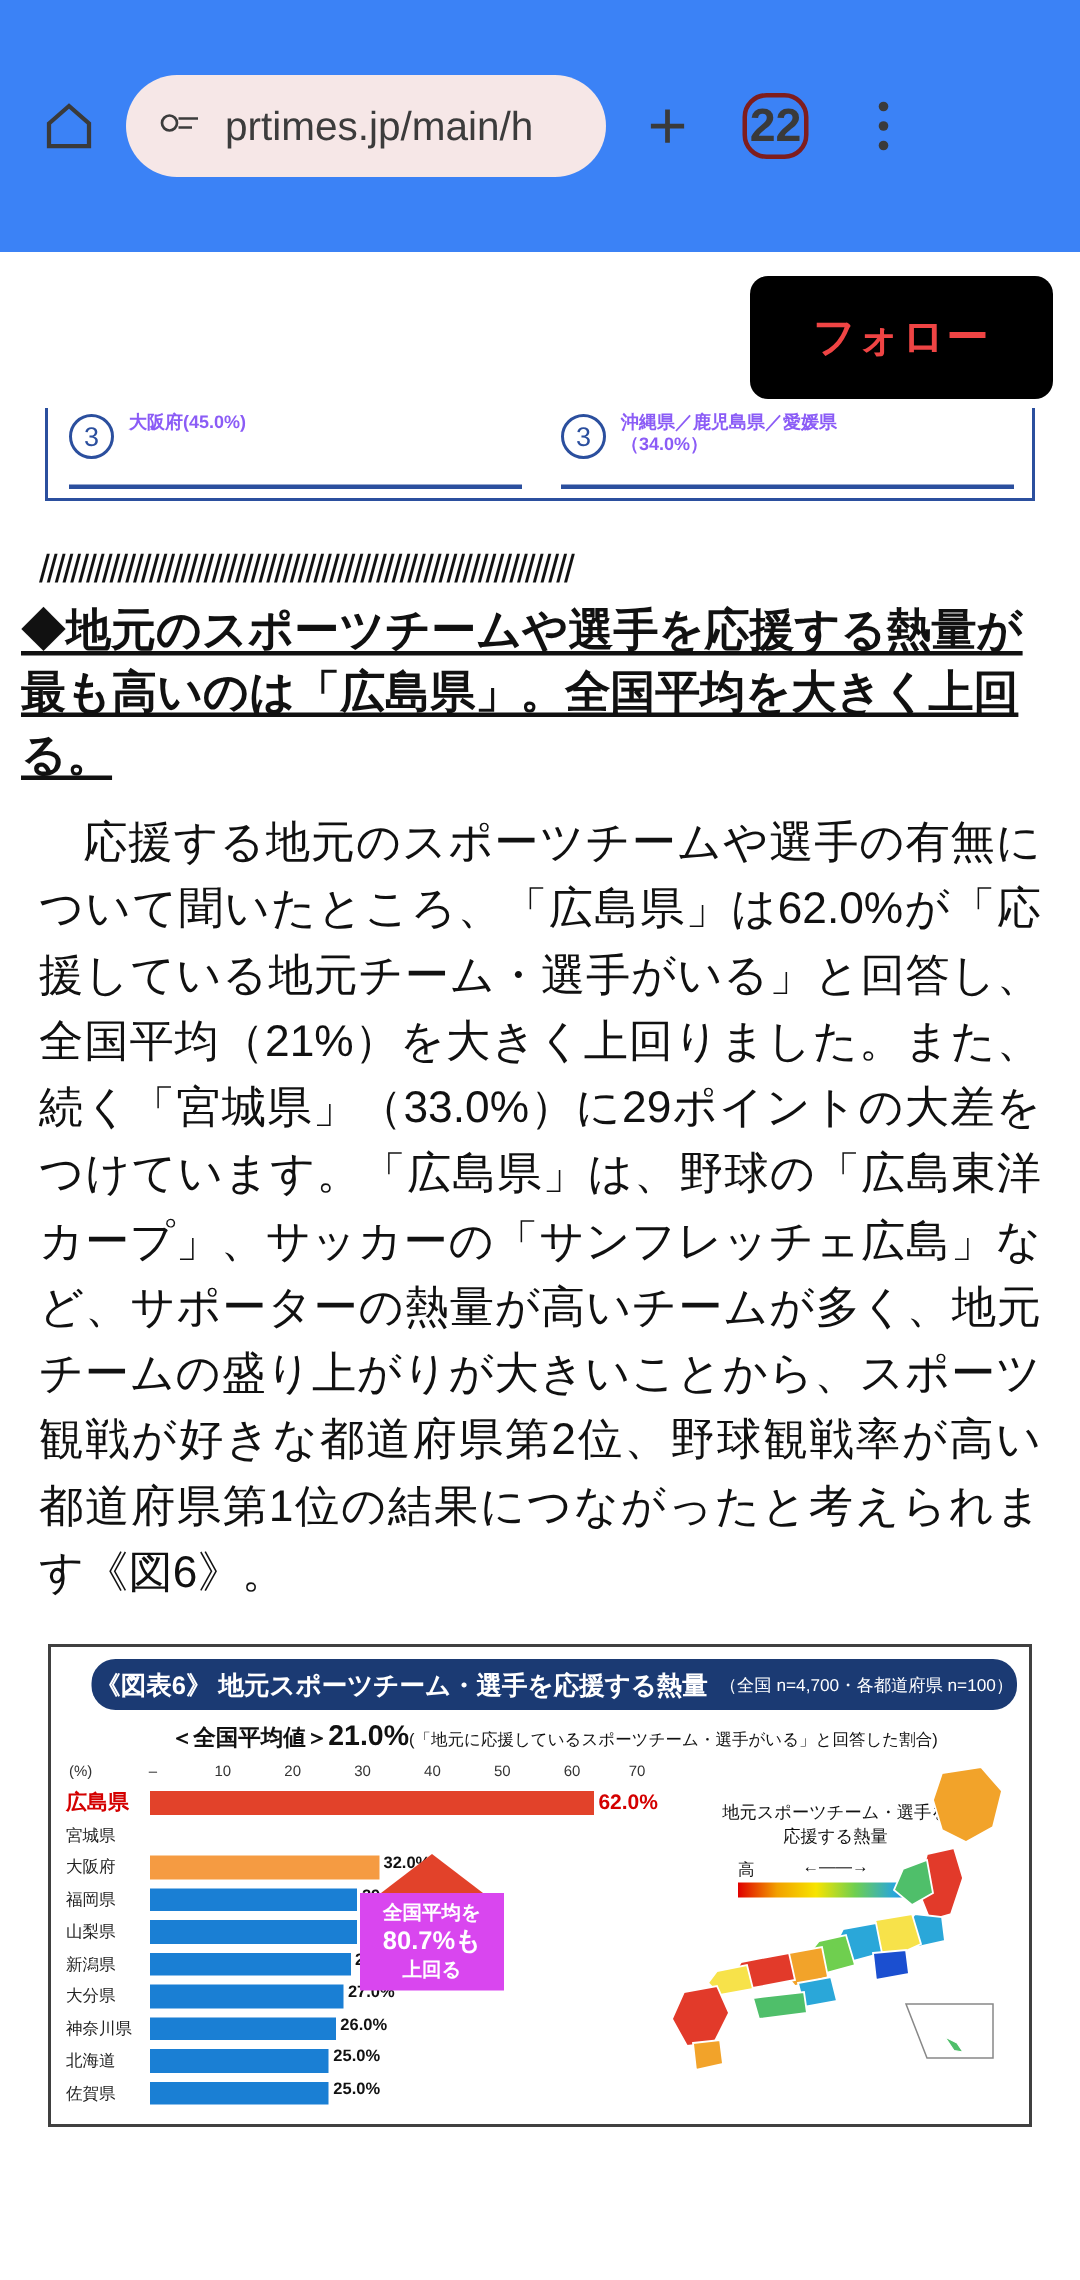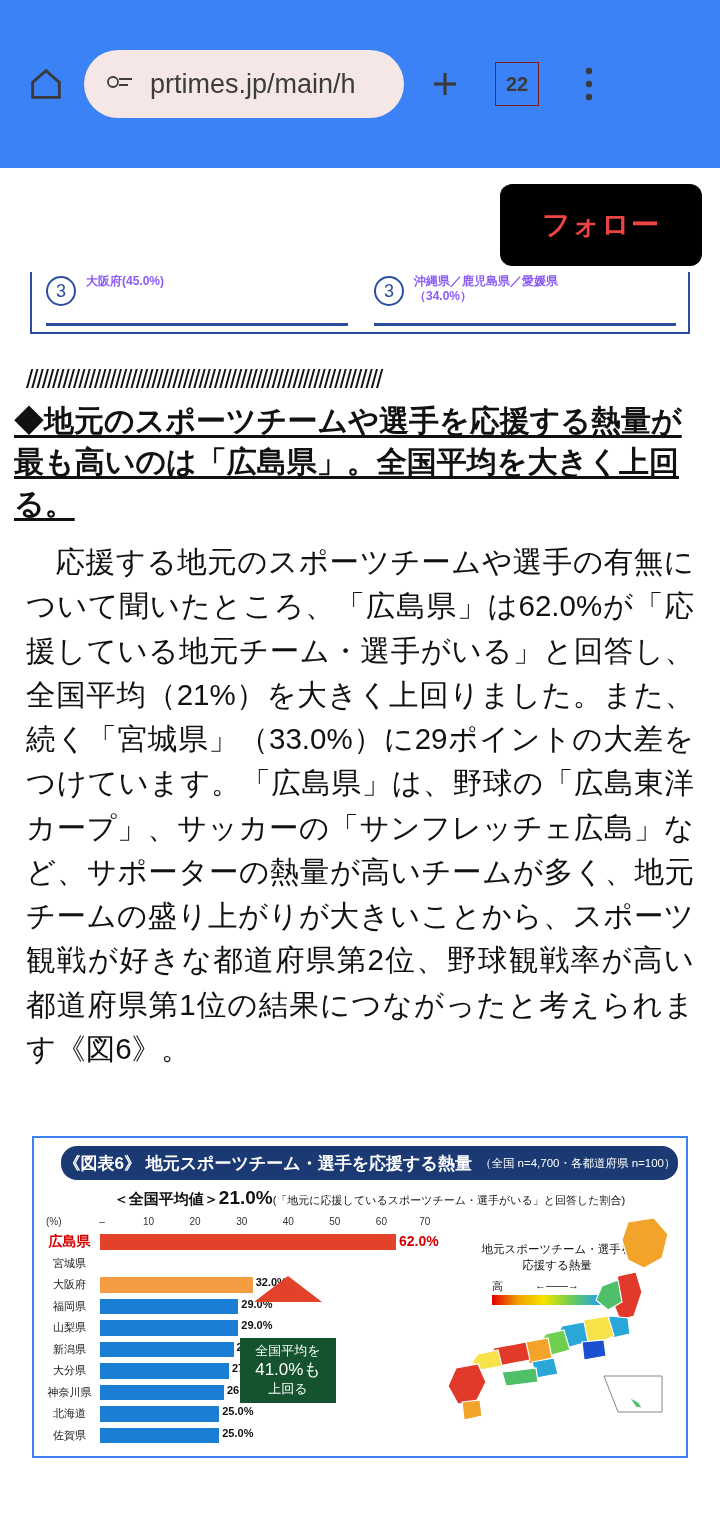--- a/index.html
+++ b/index.html
@@ -43,24 +43,24 @@
     white-space: nowrap;
     overflow: hidden;
   }
   .chrome-icon {
     width: 62px; height: 62px;
     display: flex; align-items: center; justify-content: center;
     flex: 0 0 auto;
   }
   .tabcount {
     width: 44px; height: 44px;
-    border: 1px solid #7f1d1d;
-    border-radius: 0;
+    border: 3px solid #7f1d1d;
+    border-radius: 16px;
     display: flex; align-items: center; justify-content: center;
-    font-size: 20px; font-weight: bold; color: #3a3a3a;
+    font-size: 31px; font-weight: bold; color: #3a3a3a;
   }
 
   
   .page {
     position: absolute;
     top: 168px; left: 0; right: 0; bottom: 0;
     background: #ffffff;
     overflow: hidden;
   }
   .follow-wrap {
@@ -146,23 +146,23 @@
     font-size: 29.5px;
     line-height: 1.5;
     color: #111;
     text-align: justify;
   }
   .body-text p { text-indent: 1em; }
 
   
   .figure {
     position: absolute;
-    left: 32px; top: 968px;
+    left: 32px; top: 928px;
     width: 656px; height: 322px;
-    border: 2px solid #3b82f6;
+    border: 2px solid #404040;
     background: #fff;
     overflow: hidden;
     padding-left: 19px;
   }
   .fig-title {
     margin: 8px 8px 0 8px;
     background: #1b3a73;
     color: #fff;
     border-radius: 16px;
     height: 34px;
@@ -216,21 +216,21 @@
   .bars { position: relative; margin-top: 2px; }
   .bar-row {
     display: flex;
     align-items: center;
     height: 19.5px;
     margin-bottom: 2px;
   }
   .bar-label {
     width: 56px;
     flex: 0 0 auto;
-    text-align: center;
+    text-align: left;
     padding-right: 5px;
     font-size: 11px;
     color: #222;
     white-space: nowrap;
   }
   .bar-row.top .bar-label {
     color: #d40000;
     font-weight: bold;
     font-size: 14px;
   }
@@ -263,27 +263,26 @@
     text-align: center;
   }
   .callout .arrow {
     width: 0; height: 0;
     margin: 0 auto;
     border-left: 34px solid transparent;
     border-right: 34px solid transparent;
     border-bottom: 26px solid #e2422a;
   }
   .callout .box {
-    background: #14532d;
+    background: #d946ef;
     color: #fff;
     font-size: 13px;
-    font-weight: normal;
+    font-weight: bold;
     line-height: 1.25;
     padding: 5px 2px 6px;
-    margin-top: 36px;
   }
   .callout .box .big { font-size: 17px; }
 
   .map-area {
     position: absolute;
     right: 4px; top: 0; width: 250px; bottom: 0;
   }
   .legend-title {
     text-align: center;
     font-size: 11.5px;
@@ -461,21 +460,21 @@
                 <div class="bar-fill" style="width:35.7%"></div>
                 <div class="bar-val" style="left:36.6%">25.0%</div>
               </div>
           </div>
         </div>
 
         <div class="callout">
           <div class="arrow"></div>
           <div class="box">
             <div>全国平均を</div>
-            <div class="big">41.0%も</div>
+            <div class="big">80.7%も</div>
             <div>上回る</div>
           </div>
         </div>
       </div>
 
       <div class="map-area">
         <svg class="map-svg" width="250" height="244" viewBox="0 0 250 244">
 
           <path d="M196 6 L222 2 L236 18 L230 42 L212 52 L196 44 L190 24 Z" fill="#f2a32a" stroke="#fff" stroke-width="1.2"></path>
 

